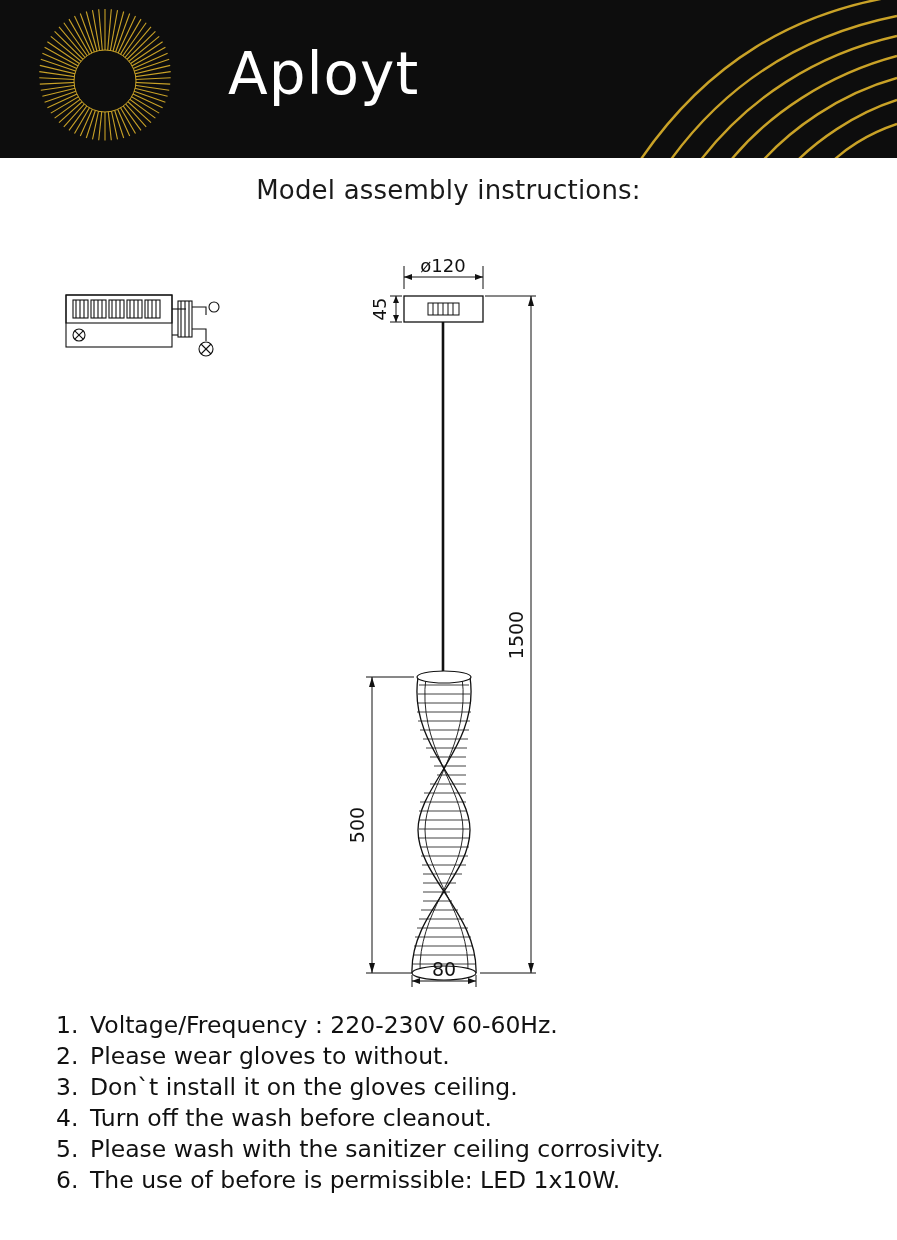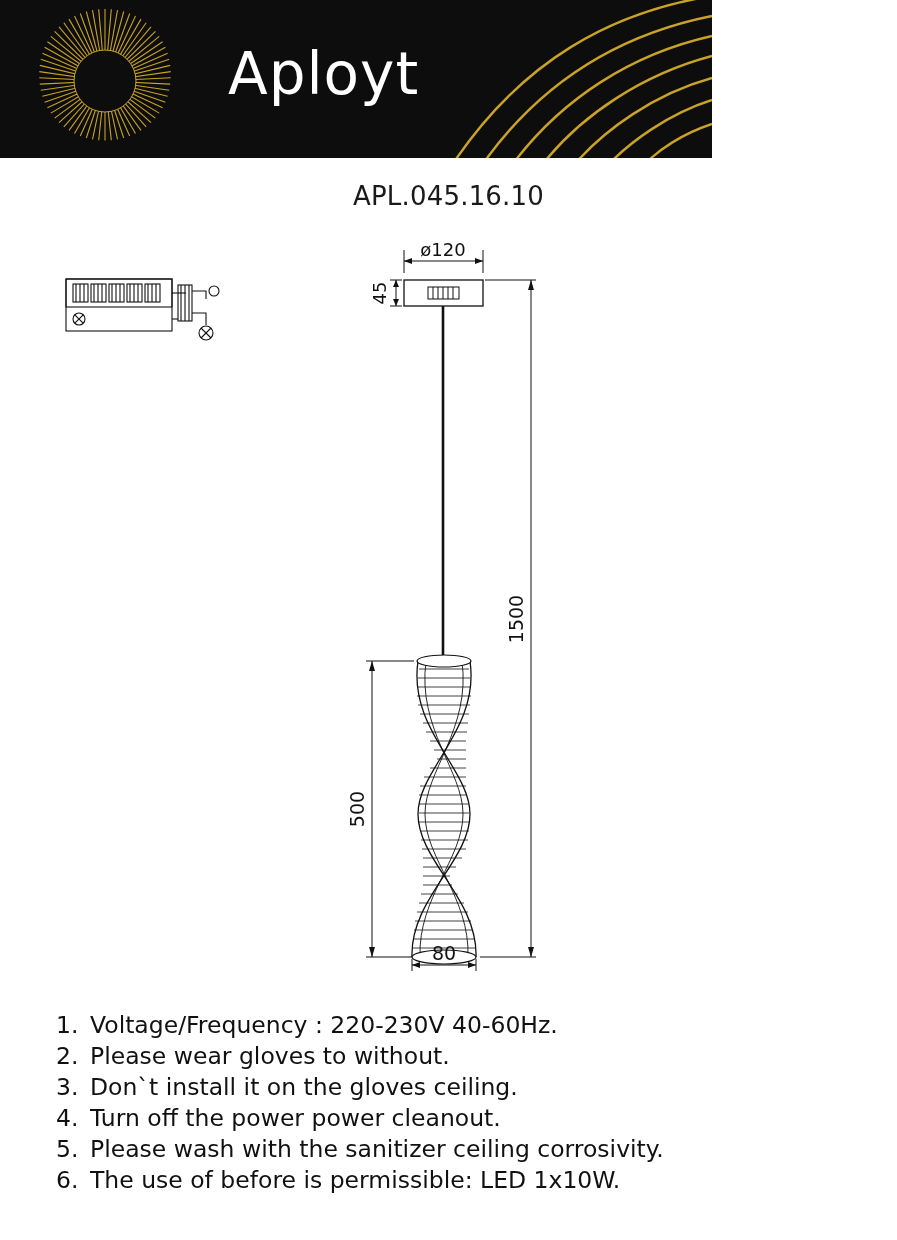--- a/index.html
+++ b/index.html
@@ -13,21 +13,21 @@
     position: relative;
     font-family: "DejaVu Sans", sans-serif;
     color: #1a1a1a;
     overflow: hidden;
   }
 
   
   .banner {
     position: absolute;
     left: 0; top: 0;
-    width: 712px;
+    width: 897px;
     height: 158px;
     background: #0d0d0d;
     overflow: hidden;
   }
   .banner-sunburst {
     position: absolute;
     left: 30px; top: 6px;
     width: 150px; height: 150px;
   }
   .banner-rays {
@@ -63,21 +63,21 @@
     font-size: 26px;
     color: #1a1a1a;
     margin-top: 6px;
     letter-spacing: 0.2px;
   }
 
   
   .drawing {
     position: absolute;
     left: 0;
-    top: 229px;
+    top: 245px;
     width: 897px;
     height: 760px;
   }
 
   
   .instructions {
     position: absolute;
     left: 56px;
     top: 1010px;
     width: 820px;
@@ -189,21 +189,21 @@
       <path d="M330 88 C 272 104, 222 140, 192 175"></path>
       <path d="M330 110 C 286 124, 248 152, 226 175"></path>
       <path d="M330 134 C 300 144, 276 160, 262 175"></path>
     </g>
   </svg>
 
   <div class="brand-name">Aployt</div>
 </div>
 
 <div class="title-block">
-  <div class="title-line2">APL.045.16.10</div>
+  <div class="title-line1">Model assembly instructions:</div>
 </div>
 
 <div class="drawing">
   <svg width="897" height="760" viewBox="0 0 897 760">
 
     <g stroke="#111" stroke-width="1.1" fill="none">
       <rect x="66" y="50" width="106" height="52"></rect>
       <rect x="66" y="50" width="106" height="28" fill="none"></rect>
 
       <g>
@@ -357,36 +357,36 @@
     </g>
     <text x="444" y="731" text-anchor="middle" font-size="19" fill="#111">80</text>
 
   </svg>
 </div>
 
 <div class="instructions">
 
   <div class="instr-row">
     <span class="instr-num">1.</span>
-    <span class="instr-text">Voltage/Frequency : 220-230V 40-60Hz.</span>
+    <span class="instr-text">Voltage/Frequency : 220-230V 60-60Hz.</span>
   </div>
 
   <div class="instr-row">
     <span class="instr-num">2.</span>
     <span class="instr-text">Please wear gloves to without.</span>
   </div>
 
   <div class="instr-row">
     <span class="instr-num">3.</span>
     <span class="instr-text">Don`t install it on the gloves ceiling.</span>
   </div>
 
   <div class="instr-row">
     <span class="instr-num">4.</span>
-    <span class="instr-text">Turn off the power power cleanout.</span>
+    <span class="instr-text">Turn off the wash before cleanout.</span>
   </div>
 
   <div class="instr-row">
     <span class="instr-num">5.</span>
     <span class="instr-text">Please wash with the sanitizer ceiling corrosivity.</span>
   </div>
 
   <div class="instr-row">
     <span class="instr-num">6.</span>
     <span class="instr-text">The use of before is permissible: LED 1x10W.</span>

